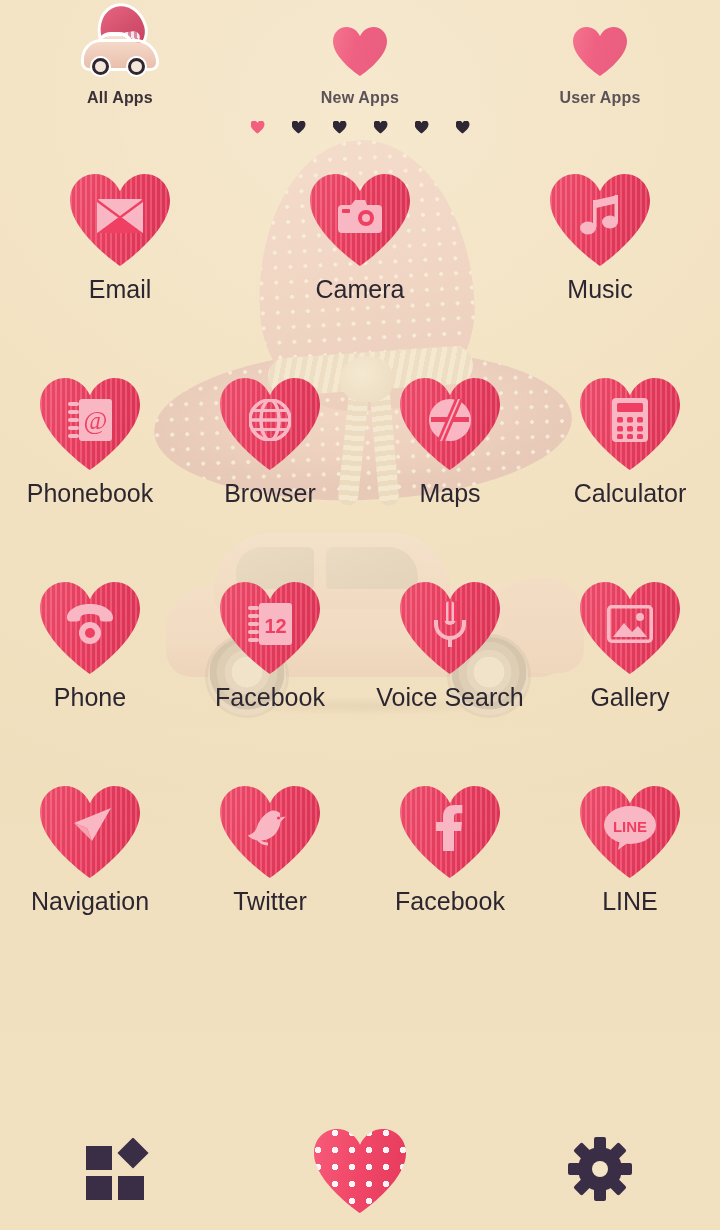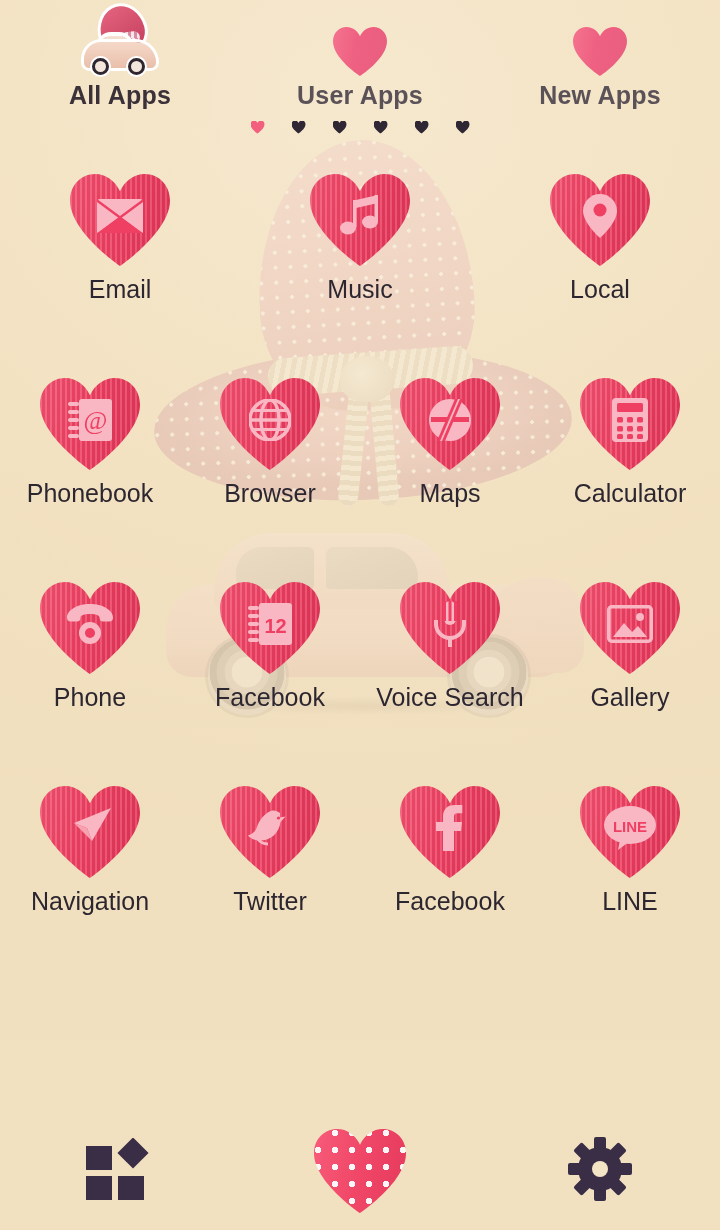--- a/index.html
+++ b/index.html
@@ -112,22 +112,22 @@
   
   #tabbar {
     display:flex; height:118px; padding-top:6px;
   }
   .tab {
     flex:1; display:flex; flex-direction:column;
     align-items:center; justify-content:flex-start;
   }
   .tab .tabicon { height:72px; display:flex; align-items:flex-end; justify-content:center; }
   .tab .tablabel {
-    font-size:25px; color:#5b5258; font-weight:bold; letter-spacing:.2px;
-    margin-top:3px;
+    font-size:16px; color:#5b5258; font-weight:bold; letter-spacing:.2px;
+    margin-top:11px;
   }
   .tab.active .tablabel { color:#3b3138; }
 
   
   .minicar { position:relative; width:84px; height:72px; }
   .minicar .mh {
     position:absolute; left:22px; top:0; width:44px; height:46px;
     background:linear-gradient(160deg,#e6607f,#c8days);
     background:linear-gradient(160deg,#e5647f,#c43f5e);
     border-radius:50% 50% 46% 46%/58% 58% 42% 42%;
@@ -286,30 +286,30 @@
       </div>
       <div class="tablabel">All Apps</div>
     </div>
 
     <div class="tab">
       <div class="tabicon">
         <div class="tabheart">
             <i></i>
           </div>
       </div>
-      <div class="tablabel">User Apps</div>
+      <div class="tablabel">New Apps</div>
     </div>
 
     <div class="tab">
       <div class="tabicon">
         <div class="tabheart">
             <i></i>
           </div>
       </div>
-      <div class="tablabel">New Apps</div>
+      <div class="tablabel">User Apps</div>
     </div>
   </div>
 
   <div id="pagedots">
     <div class="pdot on">
         <i></i>
       </div>
     <div class="pdot">
         <i></i>
       </div>
@@ -339,49 +339,51 @@
                 <rect x="0" y="0" width="46" height="34" rx="3" fill="#f9b7c3"></rect>
                 <path d="M0 34 L23 17 L46 34 Z" fill="#ef3f62"></path>
                 <path d="M0 31 L23 14 L46 31 L46 34 L23 17 L0 34 Z" fill="#f9b7c3"></path>
                 <path d="M0 3 L23 20 L46 3 L46 0 L23 17 L0 0 Z" fill="#ef3f62"></path>
               </svg>
             </span>
         </div>
         <div class="applabel">Email</div>
       </div>
 
+      <div class="cell">
+        <div class="appicon">
+            <div class="hbg"></div>
+          <span class="glyph">
+              <svg width="48" height="38" viewBox="0 0 48 38">
+                <path d="M6 8h9l4-5h10l2 5h11a4 4 0 0 1 4 4v20a4 4 0 0 1-4 4H6a4 4 0 0 1-4-4V12a4 4 0 0 1 4-4z" fill="#f9b7c3"></path>
+                <circle cx="30" cy="21" r="8" fill="#ef3f62"></circle>
+                <circle cx="30" cy="21" r="4" fill="#f9b7c3"></circle>
+                <rect x="6" y="12" width="8" height="4" rx="1" fill="#ef3f62"></rect>
+              </svg>
+            </span>
+        </div>
+        <div class="applabel">Camera</div>
+      </div>
 
       <div class="cell">
         <div class="appicon">
             <div class="hbg"></div>
           <span class="glyph">
               <svg width="40" height="42" viewBox="0 0 40 42">
                 <path d="M16 5 L38 0 V8 L16 13 Z" fill="#f9b7c3"></path>
                 <rect x="13" y="5" width="3.5" height="27" fill="#f9b7c3"></rect>
                 <rect x="34.5" y="0" width="3.5" height="26" fill="#f9b7c3"></rect>
                 <ellipse cx="8" cy="33" rx="8" ry="6.5" fill="#f9b7c3"></ellipse>
                 <ellipse cx="30" cy="27" rx="8" ry="6.5" fill="#f9b7c3"></ellipse>
               </svg>
             </span>
         </div>
         <div class="applabel">Music</div>
       </div>
 
-      <div class="cell">
-        <div class="appicon">
-            <div class="hbg"></div>
-          <span class="glyph">
-              <svg width="34" height="44" viewBox="0 0 34 44">
-                <path d="M17 0C7.6 0 0 7.6 0 17c0 12 17 27 17 27s17-15 17-27C34 7.6 26.4 0 17 0z" fill="#f9b7c3"></path>
-                <circle cx="17" cy="16" r="6.5" fill="#ef3f62"></circle>
-              </svg>
-            </span>
-        </div>
-        <div class="applabel">Local</div>
-      </div>
     </div>
 
     <div class="row r2">
 
       <div class="cell">
         <div class="appicon">
             <div class="hbg"></div>
           <span class="glyph">
               <svg width="44" height="42" viewBox="0 0 44 42">
                 <rect x="11" y="0" width="33" height="42" rx="3" fill="#f9b7c3"></rect>

